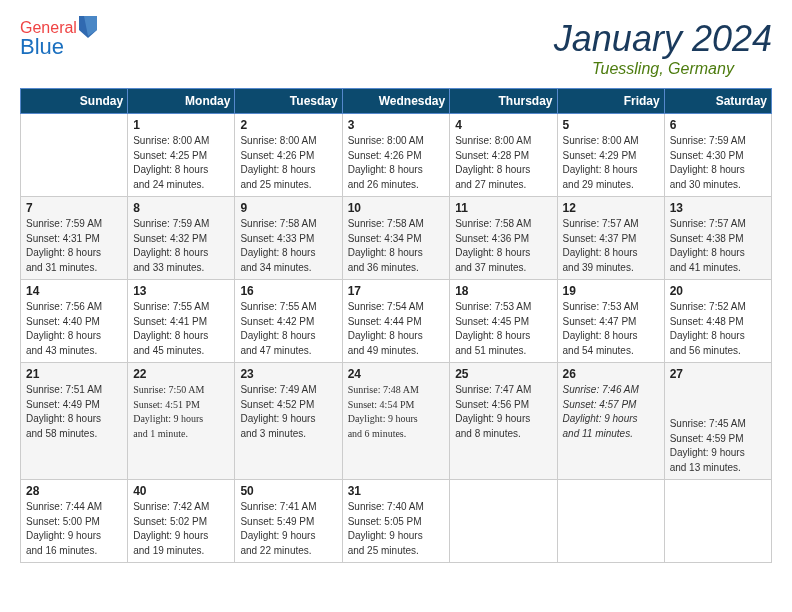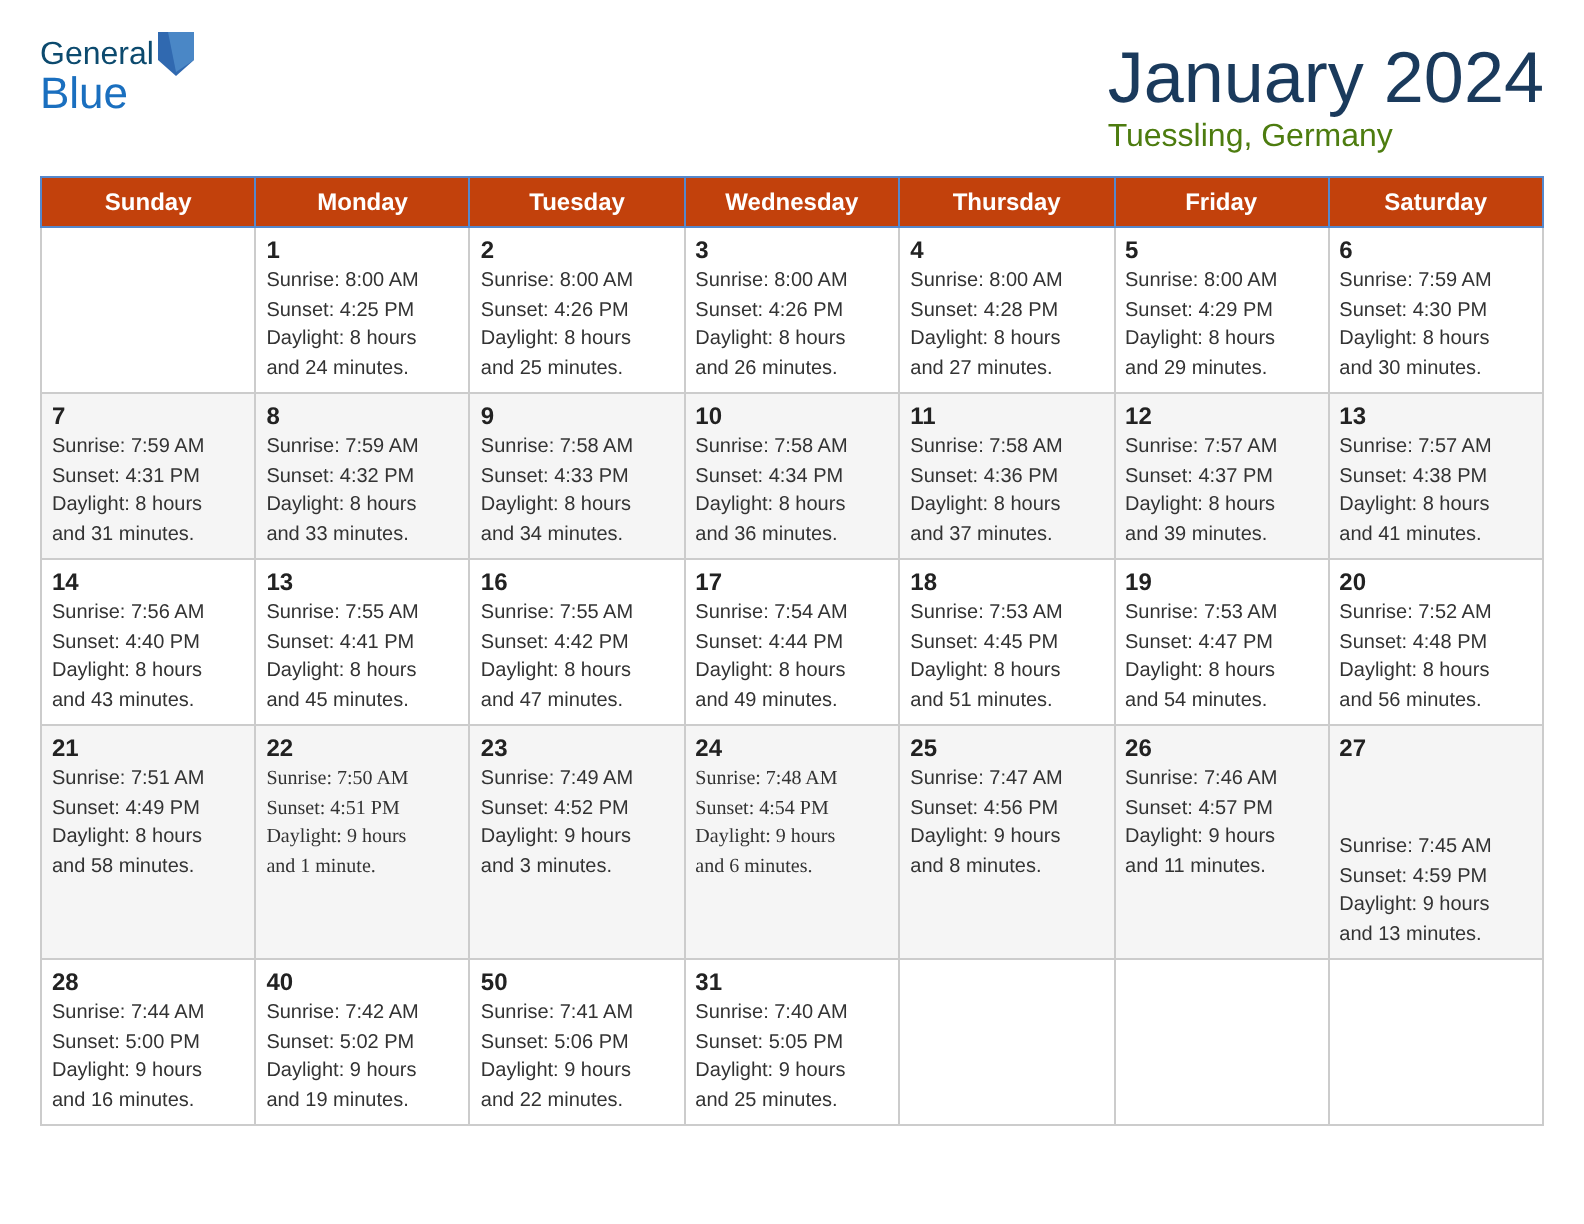--- a/index.html
+++ b/index.html
@@ -17,50 +17,51 @@
     .header {
       display: flex;
       align-items: flex-start;
       justify-content: space-between;
       margin-bottom: 10px;
     }
     .logo {
       display: flex;
       align-items: center;
     }
-    .logo-general { color: #0c4a6e; }
+    .logo-general { color: #ef4444; }
     .logo-blue { color: #1a6fbf; }
     .logo-icon {
       width: 18px;
       height: 22px;
       margin-left: 2px;
       margin-top: -2px;
     }
     .title-block {
-      text-align: left;
+      text-align: center;
+      font-style: italic;
     }
     .month-title {
       font-size: 36px;
       color: #1a3a5c;
       font-weight: normal;
     }
     .location-title {
       font-size: 16px;
       color: #4d7c0f;
     }
     .calendar {
       width: 100%;
       border-collapse: collapse;
       font-size: 10.5px;
     }
     .calendar th {
-      background: #c2410c;
+      background: #0c4a6e;
       color: #fff;
       padding: 5px 4px;
-      text-align: center;
+      text-align: right;
       font-size: 12px;
       font-weight: bold;
       border: 1px solid #5588cc;
     }
     .calendar td {
       border: 1px solid #ccc;
       vertical-align: top;
       padding: 4px 5px 4px 5px;
       width: 108px;
       min-height: 70px;
@@ -298,21 +299,21 @@
           </td>
           <td>
             <div class="day-number">25</div>
             <div class="day-info" style="white-space: pre-line;">Sunrise: 7:47 AM
 Sunset: 4:56 PM
 Daylight: 9 hours
 and 8 minutes.</div>
           </td>
           <td>
             <div class="day-number">26</div>
-            <div class="day-info" style="white-space: pre-line;">Sunrise: 7:46 AM
+            <div class="day-info" style="white-space: pre-line; font-style: italic;">Sunrise: 7:46 AM
 Sunset: 4:57 PM
 Daylight: 9 hours
 and 11 minutes.</div>
           </td>
           <td>
             <div class="day-number">27</div>
             <div class="day-info" style="white-space: pre-line; margin-top: 36px;">Sunrise: 7:45 AM
 Sunset: 4:59 PM
 Daylight: 9 hours
 and 13 minutes.</div>
@@ -329,21 +330,21 @@
           <td>
             <div class="day-number">40</div>
             <div class="day-info" style="white-space: pre-line;">Sunrise: 7:42 AM
 Sunset: 5:02 PM
 Daylight: 9 hours
 and 19 minutes.</div>
           </td>
           <td>
             <div class="day-number">50</div>
             <div class="day-info" style="white-space: pre-line;">Sunrise: 7:41 AM
-Sunset: 5:06 PM
+Sunset: 5:49 PM
 Daylight: 9 hours
 and 22 minutes.</div>
           </td>
           <td>
             <div class="day-number">31</div>
             <div class="day-info" style="white-space: pre-line;">Sunrise: 7:40 AM
 Sunset: 5:05 PM
 Daylight: 9 hours
 and 25 minutes.</div>
           </td>

